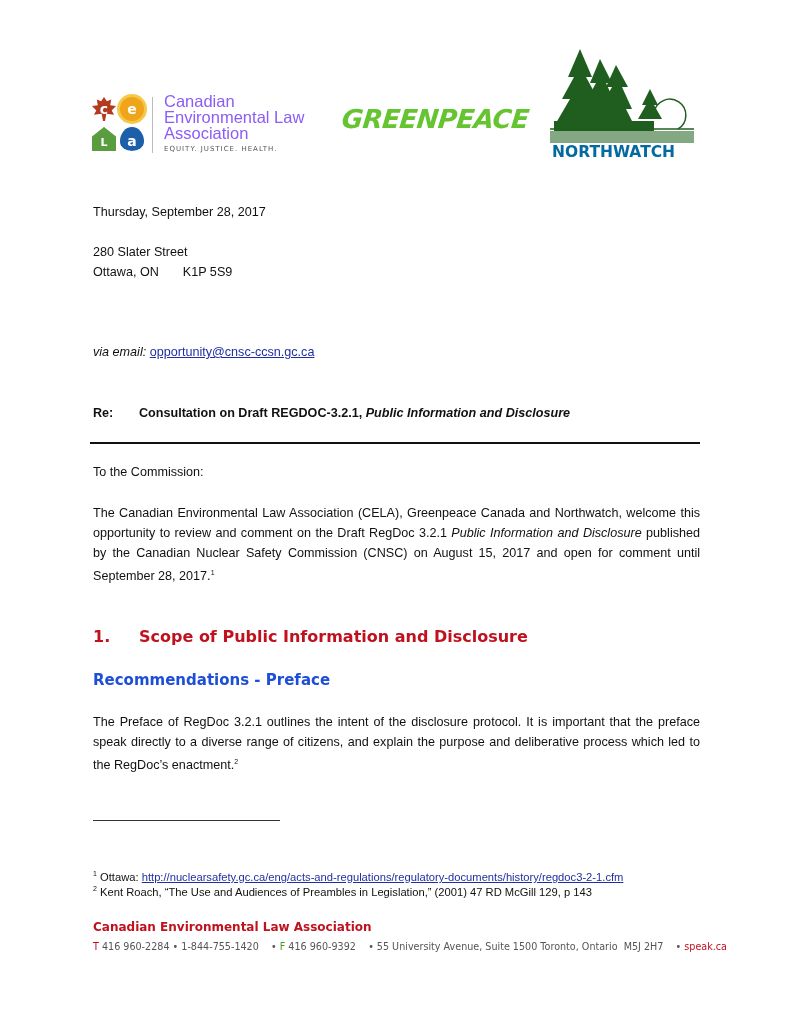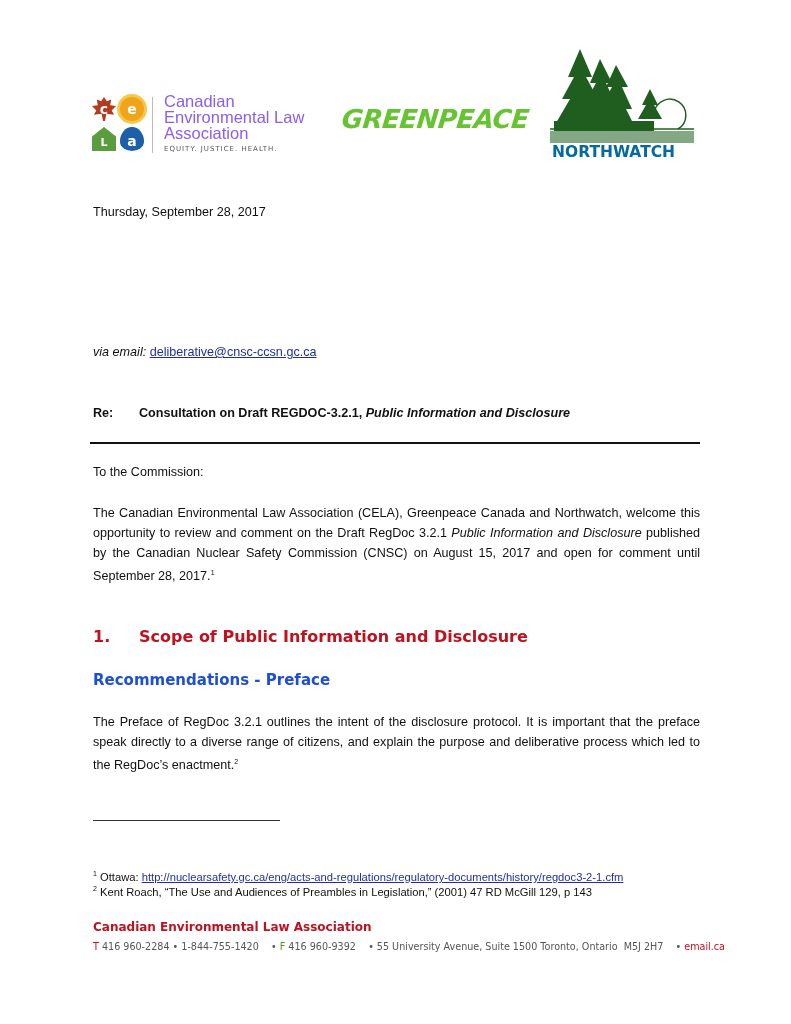--- a/index.html
+++ b/index.html
@@ -81,25 +81,29 @@
     </g>
     <path d="M104 66 A16 16 0 1 1 128 82" fill="none" stroke="#1f5e1f" stroke-width="1.5"></path>
     <line x1="0" y1="82" x2="144" y2="82" stroke="#1f5e1f" stroke-width="1.5"></line>
   </svg>
   <div class="nw-name">NORTHWATCH</div>
 </div>
 
 <div class="abs body-text" style="left:93px; top:202px;">Thursday, September 28, 2017</div>
 
 <div class="abs body-text" style="left:93px; top:242px;">
+  <div>280 Slater Street</div>
+  <div>
+    <span>Ottawa, ON</span><span style="display:inline-block;width:24px;"></span><span>K1P 5S9</span>
+  </div>
 </div>
 
 <div class="abs body-text" style="left:93px; top:342px;">
   <i>via email:</i>
-  <span class="link">deliberative@cnsc-ccsn.gc.ca</span>
+  <span class="link">opportunity@cnsc-ccsn.gc.ca</span>
 </div>
 
 <div class="abs body-text re-line">
   <span style="display:inline-block;width:46px;">Re:</span><span style="white-space:pre;">Consultation on Draft REGDOC-3.2.1, </span><i>Public Information and Disclosure</i>
 </div>
 
 <div class="abs rule"></div>
 
 <div class="abs body-text" style="left:93px; top:462px;">To the Commission:</div>
 
@@ -122,13 +126,13 @@
 <div class="abs body-text footnote" style="top:866px;">
   <sup>1</sup>
   <span style="white-space:pre;">Ottawa: </span><span class="link">http://nuclearsafety.gc.ca/eng/acts-and-regulations/regulatory-documents/history/regdoc3-2-1.cfm</span>
 </div>
 <div class="abs body-text footnote" style="top:881px;">
   <sup>2</sup>
   <span>Kent Roach, “The Use and Audiences of Preambles in Legislation,” (2001) 47 RD McGill 129, p 143</span>
 </div>
 
 <div class="abs footer-org">Canadian Environmental Law Association</div>
-<div class="abs footer-contact"><span class="red">T</span> <span>416 960-2284</span> <span>•</span> <span>1-844-755-1420</span>    <span>•</span> <span class="green">F</span> <span>416 960-9392</span>    <span>•</span> <span>55 University Avenue, Suite 1500 Toronto, Ontario  M5J 2H7</span>    <span>•</span> <span class="red">email.ca</span></div>
+<div class="abs footer-contact"><span class="red">T</span> <span>416 960-2284</span> <span>•</span> <span>1-844-755-1420</span>    <span>•</span> <span class="green">F</span> <span>416 960-9392</span>    <span>•</span> <span>55 University Avenue, Suite 1500 Toronto, Ontario  M5J 2H7</span>    <span>•</span> <span class="red">speak.ca</span></div>
 
 </body></html>

